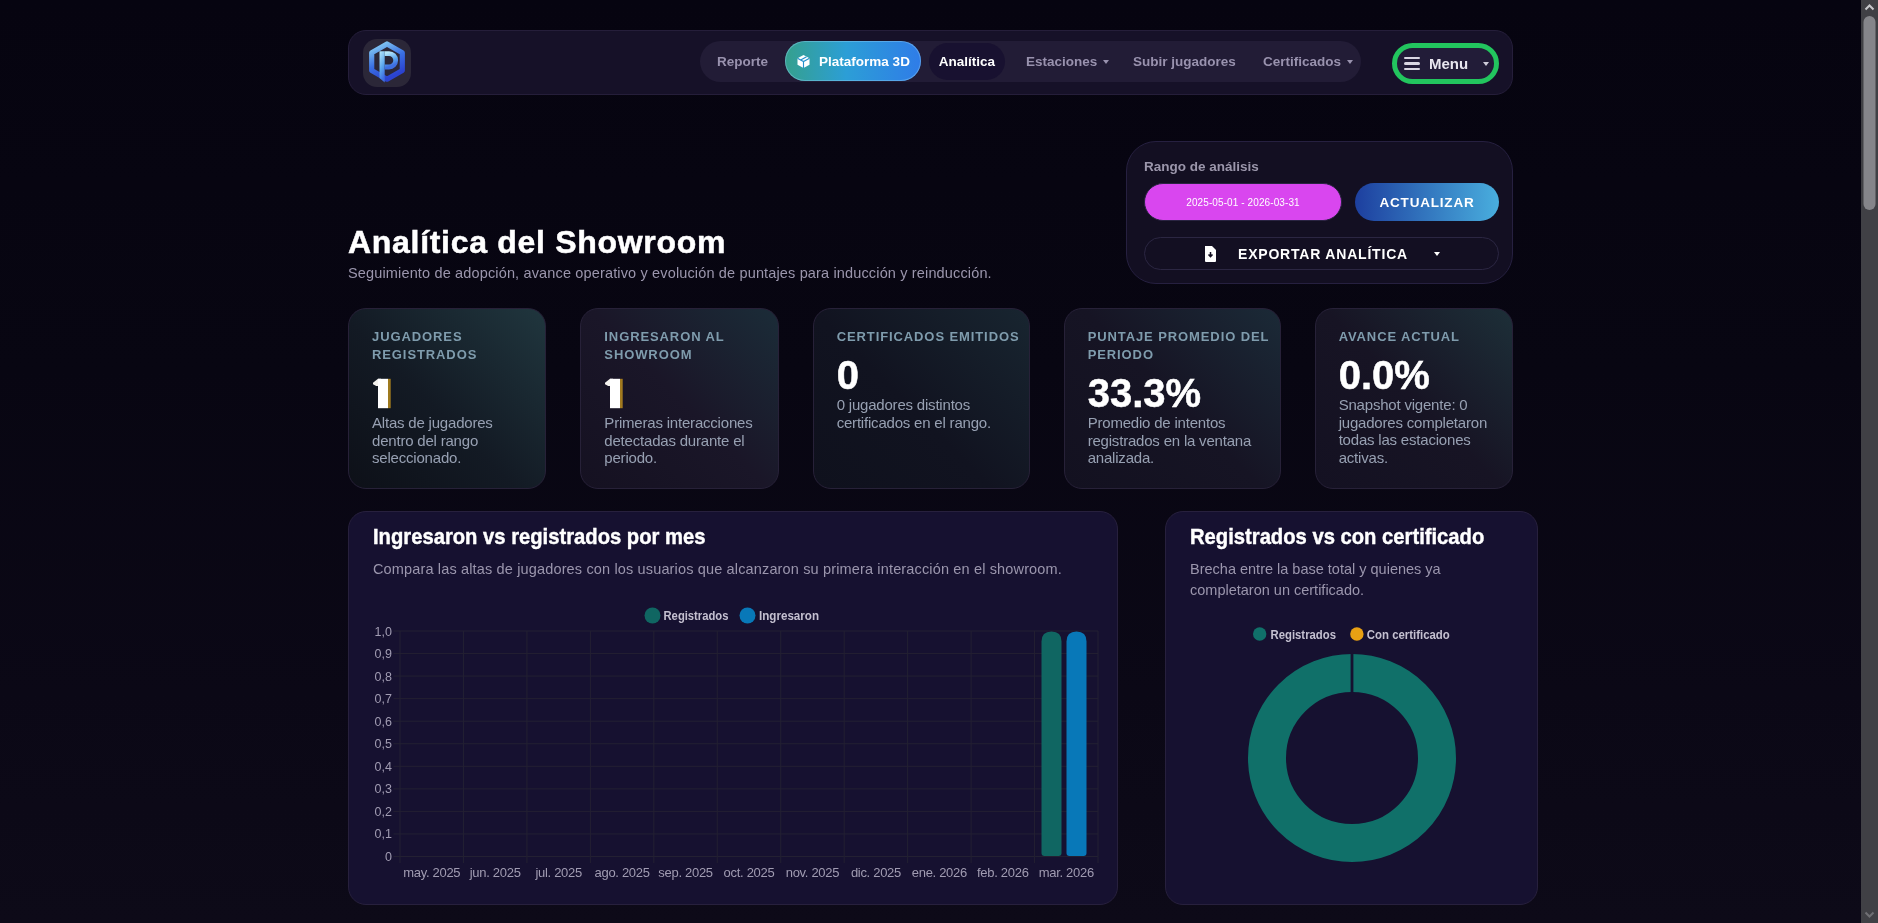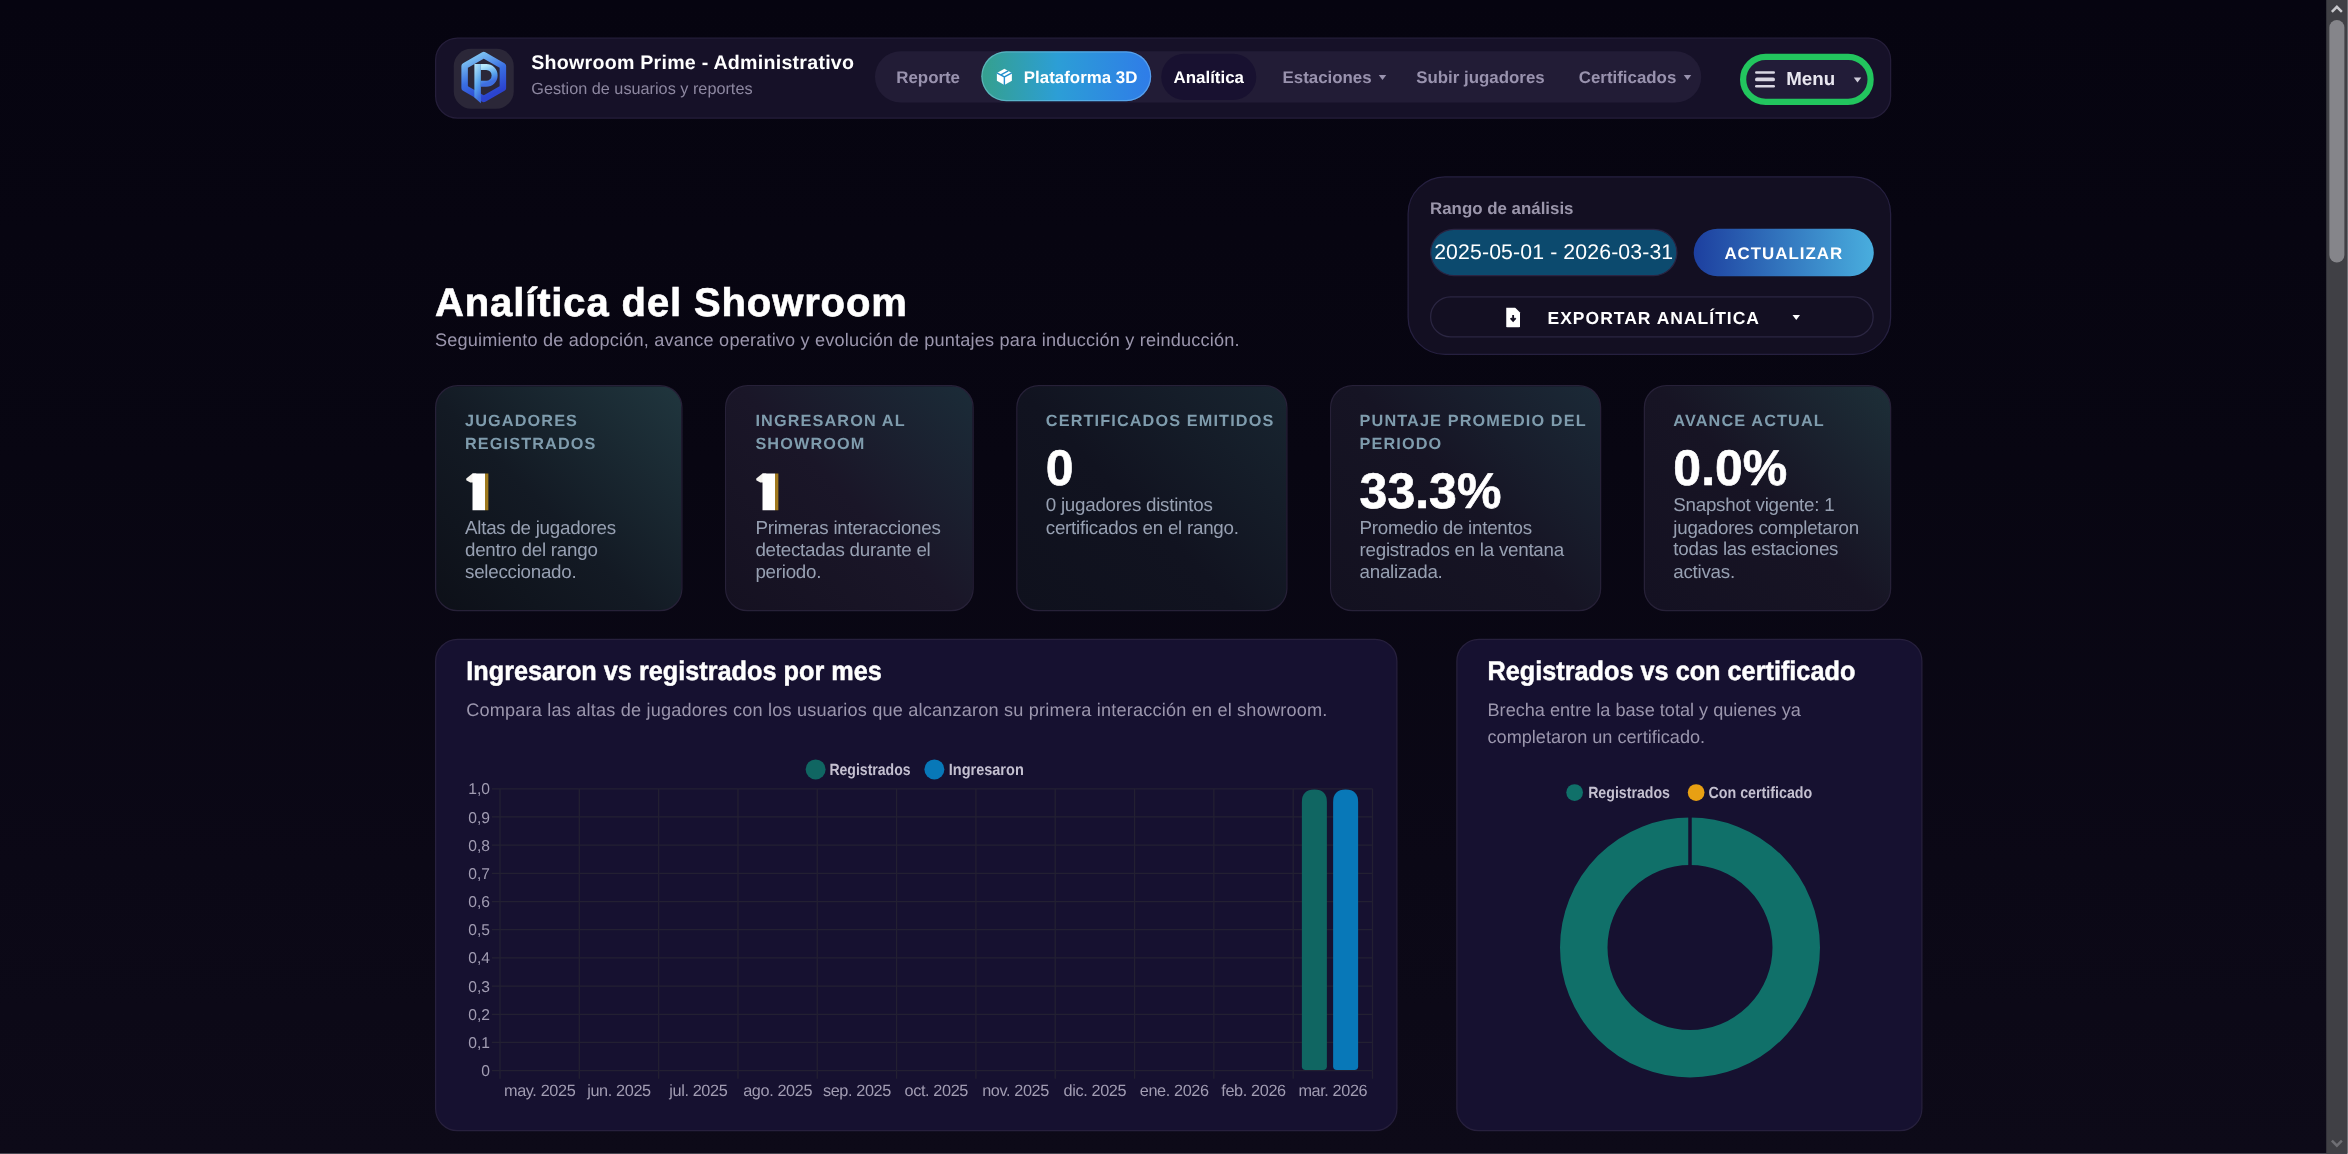--- a/index.html
+++ b/index.html
@@ -57,22 +57,22 @@
   .burger span { display:block; height:2.5px; background:#d9d6e2; margin:3px 0; border-radius:2px; }
 
   
   .rango {
     position:absolute; left:778px; top:141px; width:387px; height:143px;
     background:#130f22; border:1px solid #262040; border-radius:30px;
   }
   .rango .lbl { position:absolute; left:17px; top:17px; font-size:13.5px; font-weight:bold; color:#9b96ab; }
   .rango .inp {
     position:absolute; left:17px; top:41px; width:198px; height:38px;
-    background:#0c4a6e; border:1px solid #2a2442; border-radius:19px;
-    color:#fff; font-size:17px; display:flex; align-items:center; justify-content:center; letter-spacing:.1px;
+    background:#d946ef; border:1px solid #2a2442; border-radius:19px;
+    color:#fff; font-size:10px; display:flex; align-items:center; justify-content:center; letter-spacing:.1px;
   }
   .rango .act {
     position:absolute; left:228px; top:41px; width:144px; height:38px;
     background:linear-gradient(90deg,#1d3f9f,#49aede);
     border-radius:19px; color:#fff; font-size:13.5px; font-weight:bold; letter-spacing:.8px;
     display:flex; align-items:center; justify-content:center;
   }
   .rango .exp {
     position:absolute; left:17px; top:95px; width:355px; height:33px;
     border:1px solid #2b2642; border-radius:17px; color:#fff;
@@ -127,24 +127,20 @@
             <stop offset="0" stop-color="#b8e9fb"></stop>
               <stop offset="0.6" stop-color="#5aa6ee"></stop>
               <stop offset="1" stop-color="#3e6ee0"></stop>
           </linearGradient>
         </defs>
         <path d="M24 5 L39.3 13.8 V31.4 L24 40.2 L8.7 31.4 V13.8 Z" fill="none" stroke="url(#lg1)" stroke-width="5.2" stroke-linejoin="round"></path>
         <polygon points="16.5,12.2 21.7,12.2 21.7,43.5 16.5,38.9" fill="url(#lg2)"></polygon>
         <path d="M21.7 14.6 h4.3 a6.7 6.7 0 0 1 0 13.4 h-4.3" fill="none" stroke="url(#lg2)" stroke-width="4.8" stroke-linecap="butt"></path>
       </svg>
     </div>
-    <div class="brand">
-      <div class="t1">Showroom Prime - Administrativo</div>
-      <div class="t2">Gestion de usuarios y reportes</div>
-    </div>
     <div class="navpills">
       <div class="navitem" style="left:17px;">Reporte</div>
       <div class="pill3d">
         <svg width="15" height="15" viewBox="0 0 16 16">
           <path d="M8 1.1 L14.4 4.65 V11.35 L8 14.9 L1.6 11.35 V4.65 Z" fill="#fff"></path>
           <path d="M1.6 4.65 L8 8.1 L14.4 4.65 M8 8.1 V14.9" stroke="#2490cd" stroke-width="1.2" fill="none"></path>
           <path d="M11.3 2.85 L5 6.35" stroke="#2490cd" stroke-width="1.2" fill="none"></path>
         </svg>
         Plataforma 3D
       </div>
@@ -205,21 +201,21 @@
       <div class="des">0 jugadores distintos certificados en el rango.</div>
     </div>
     <div class="scard sc4">
       <div class="lab">PUNTAJE PROMEDIO DEL<br>PERIODO</div>
       <div class="num">33.3%</div>
       <div class="des">Promedio de intentos registrados en la ventana analizada.</div>
     </div>
     <div class="scard sc5">
       <div class="lab">AVANCE ACTUAL</div>
       <div class="num">0.0%</div>
-      <div class="des">Snapshot vigente: 1 jugadores completaron todas las estaciones activas.</div>
+      <div class="des">Snapshot vigente: 0 jugadores completaron todas las estaciones activas.</div>
     </div>
   </div>
 
   <div class="chcard ch1">
     <div class="ct">Ingresaron vs registrados por mes</div>
     <div class="cs" style="letter-spacing:.15px;">Compara las altas de jugadores con los usuarios que alcanzaron su primera interacción en el showroom.</div>
     <svg id="barsvg" width="770" height="300" viewBox="0 0 770 300" style="position:absolute; left:0; top:88px;" font-family="Liberation Sans, sans-serif">
 <line x1="51.0" y1="31.00" x2="749.0" y2="31.00" stroke="#232032" stroke-width="1"></line>
 <line x1="51.0" y1="53.55" x2="749.0" y2="53.55" stroke="#232032" stroke-width="1"></line>
 <line x1="51.0" y1="76.10" x2="749.0" y2="76.10" stroke="#232032" stroke-width="1"></line>

